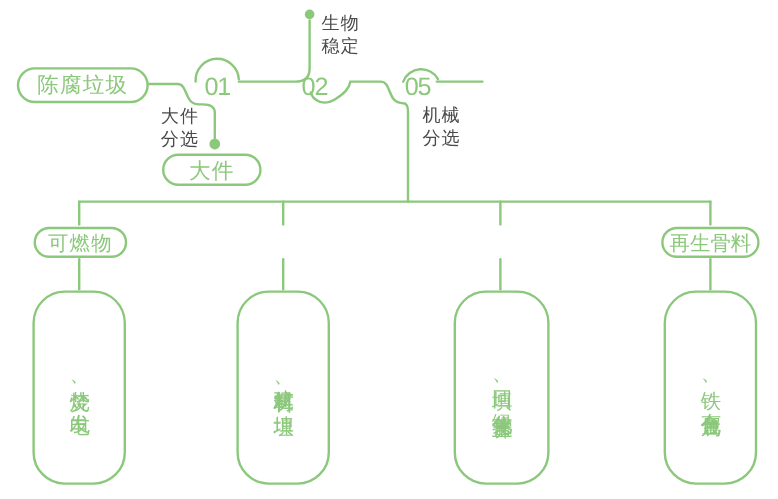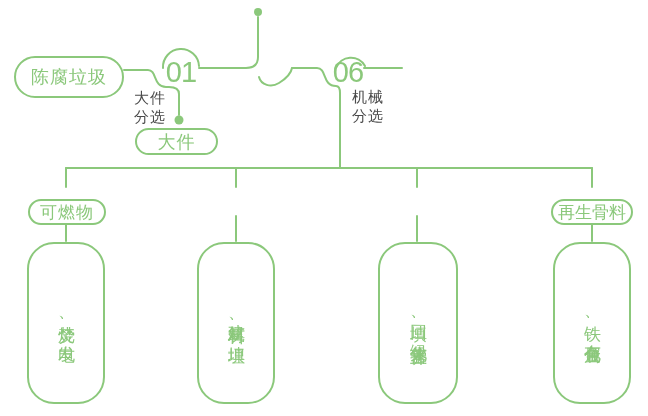--- a/index.html
+++ b/index.html
@@ -35,33 +35,33 @@
     border-radius: 999px;
     background: var(--bg);
     color: var(--green);
     display: flex;
     align-items: center;
     justify-content: center;
     font-size: 17px;
     letter-spacing: 1px;
     white-space: nowrap;
   }
-  .pill-source { left: 14px; top: 56px; width: 110px; height: 42px; font-size: 18px; }
+  .pill-source { left: 14px; top: 56px; width: 110px; height: 30px; font-size: 18px; }
   .pill-bulky  { left: 135px; top: 128px; width: 83px; height: 27px; font-size: 18px; }
-  .pill-cat    { top: 199px; height: 26px; text-align: right; }
+  .pill-cat    { top: 189px; height: 26px; text-align: right; }
   .pill-cat-0  { left: 28px;  width: 78px; }
   .pill-cat-1  { left: 195px; width: 83px; }
   .pill-cat-2  { left: 375px; width: 83px; letter-spacing: 3px; }
   .pill-cat-3  { left: 551px; width: 82px; letter-spacing: 0; }
   .step-num {
     position: absolute;
     top: 58px;
     width: 40px;
     color: var(--green);
-    font-size: 29px;
+    font-size: 21px;
     line-height: 29px;
     text-align: center;
     letter-spacing: -1px;
   }
   .num-0 { left: 161px; }
   .num-1 { left: 242px; }
   .num-2 { left: 328px; }
   .step-label {
     position: absolute;
     color: var(--dark);
@@ -130,22 +130,27 @@
 
     <circle cx="258" cy="12" r="4"></circle>
     <circle cx="179" cy="120" r="4.5"></circle>
   </svg>
 
   <div class="pill pill-source">
     <span>陈腐垃圾</span>
   </div>
 
   <div class="step-num num-0">01</div>
-  <div class="step-num num-2">06</div>
+  <div class="step-num num-1">02</div>
+  <div class="step-num num-2">05</div>
 
+  <div class="step-label lbl-bio">
+    <span>生物</span>
+    <span>稳定</span>
+  </div>
   <div class="step-label lbl-bulky">
     <span>大件</span>
     <span>分选</span>
   </div>
   <div class="step-label lbl-mech">
     <span>机械</span>
     <span>分选</span>
   </div>
 
   <div class="pill pill-bulky">

